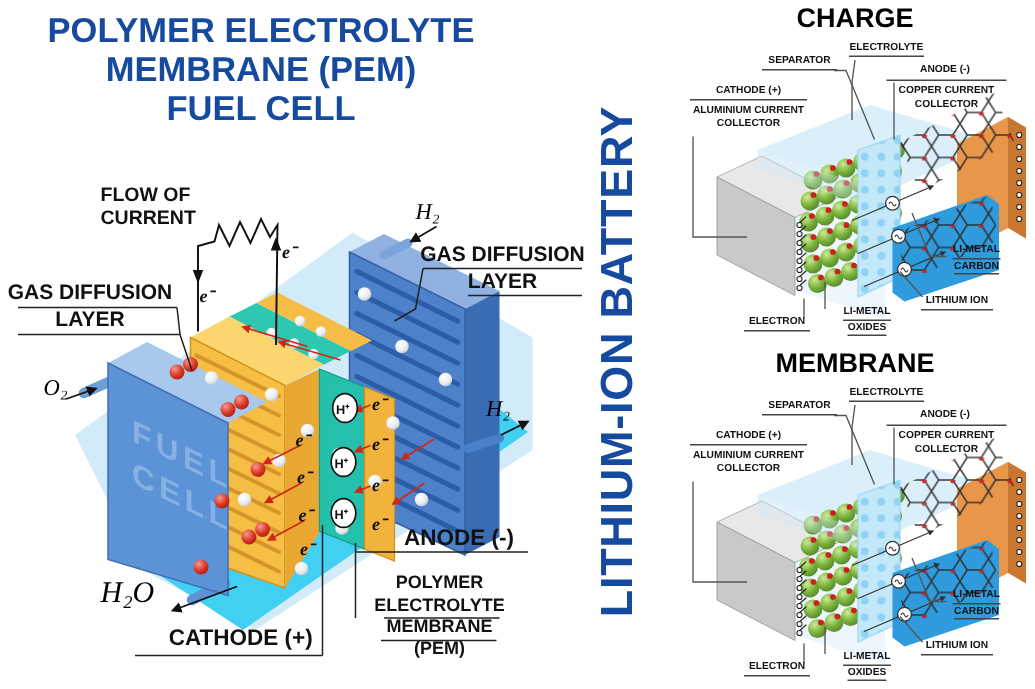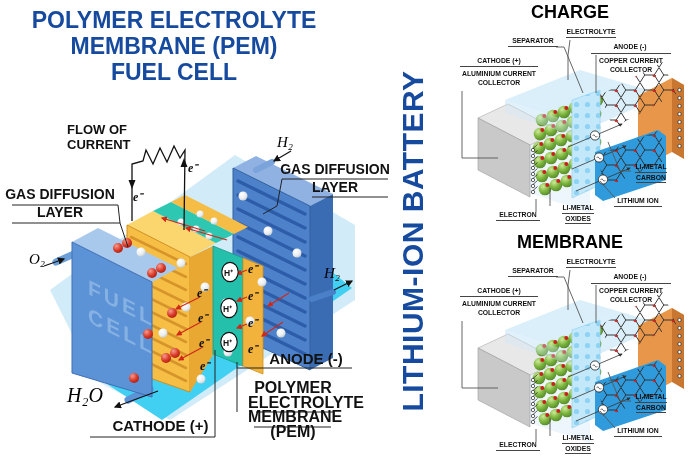--- a/index.html
+++ b/index.html
@@ -9,21 +9,21 @@
   .lbl{position:absolute;color:#111;font-weight:bold;white-space:pre-line;pointer-events:none;}
   .ctr{text-align:center;}
   .fc-title{left:0px;top:8px;width:348px;font-size:23px;line-height:1.12;color:#164A9E;
             text-align:center;letter-spacing:0px;}
   .flow{left:67px;top:122px;font-size:13px;line-height:1.18;}
   .gdl-l{left:0px;top:186px;width:120px;font-size:14px;line-height:1.25;}
   .gdl-r{left:280px;top:161px;width:110px;font-size:14px;line-height:1.28;}
   .gas{font-family:"Liberation Serif",serif;font-style:italic;font-weight:normal;font-size:15px;color:#000;}
   .anode-l{left:258px;top:350px;width:96px;font-size:15px;}
   .cathode-l{left:103px;top:417px;width:115px;font-size:15px;}
-  .pem-l{left:248px;top:381px;width:90px;font-size:16px;line-height:14.5px;}
+  .pem-l{left:248px;top:381px;width:90px;font-size:12px;line-height:14.5px;}
   .vwrap{left:381px;top:40px;width:64px;height:402px;display:flex;align-items:center;justify-content:center;}
   .vwrap span{transform:rotate(-90deg);white-space:nowrap;font-weight:bold;font-size:30px;
               color:#164A9E;letter-spacing:0.5px;}
   .panel{position:absolute;left:450px;width:240px;height:230px;}
   .bt{position:absolute;left:0;top:2px;width:240px;text-align:center;font-weight:bold;
       font-size:18px;color:#000000;}
   .bl{position:absolute;color:#111;font-weight:bold;font-size:6.8px;line-height:1.35;
       text-align:center;white-space:pre-line;pointer-events:none;}
   .u{border-bottom:1px solid #444;padding-bottom:1px;}
   .ut{border-top:1px solid #444;padding-top:1.5px;}

